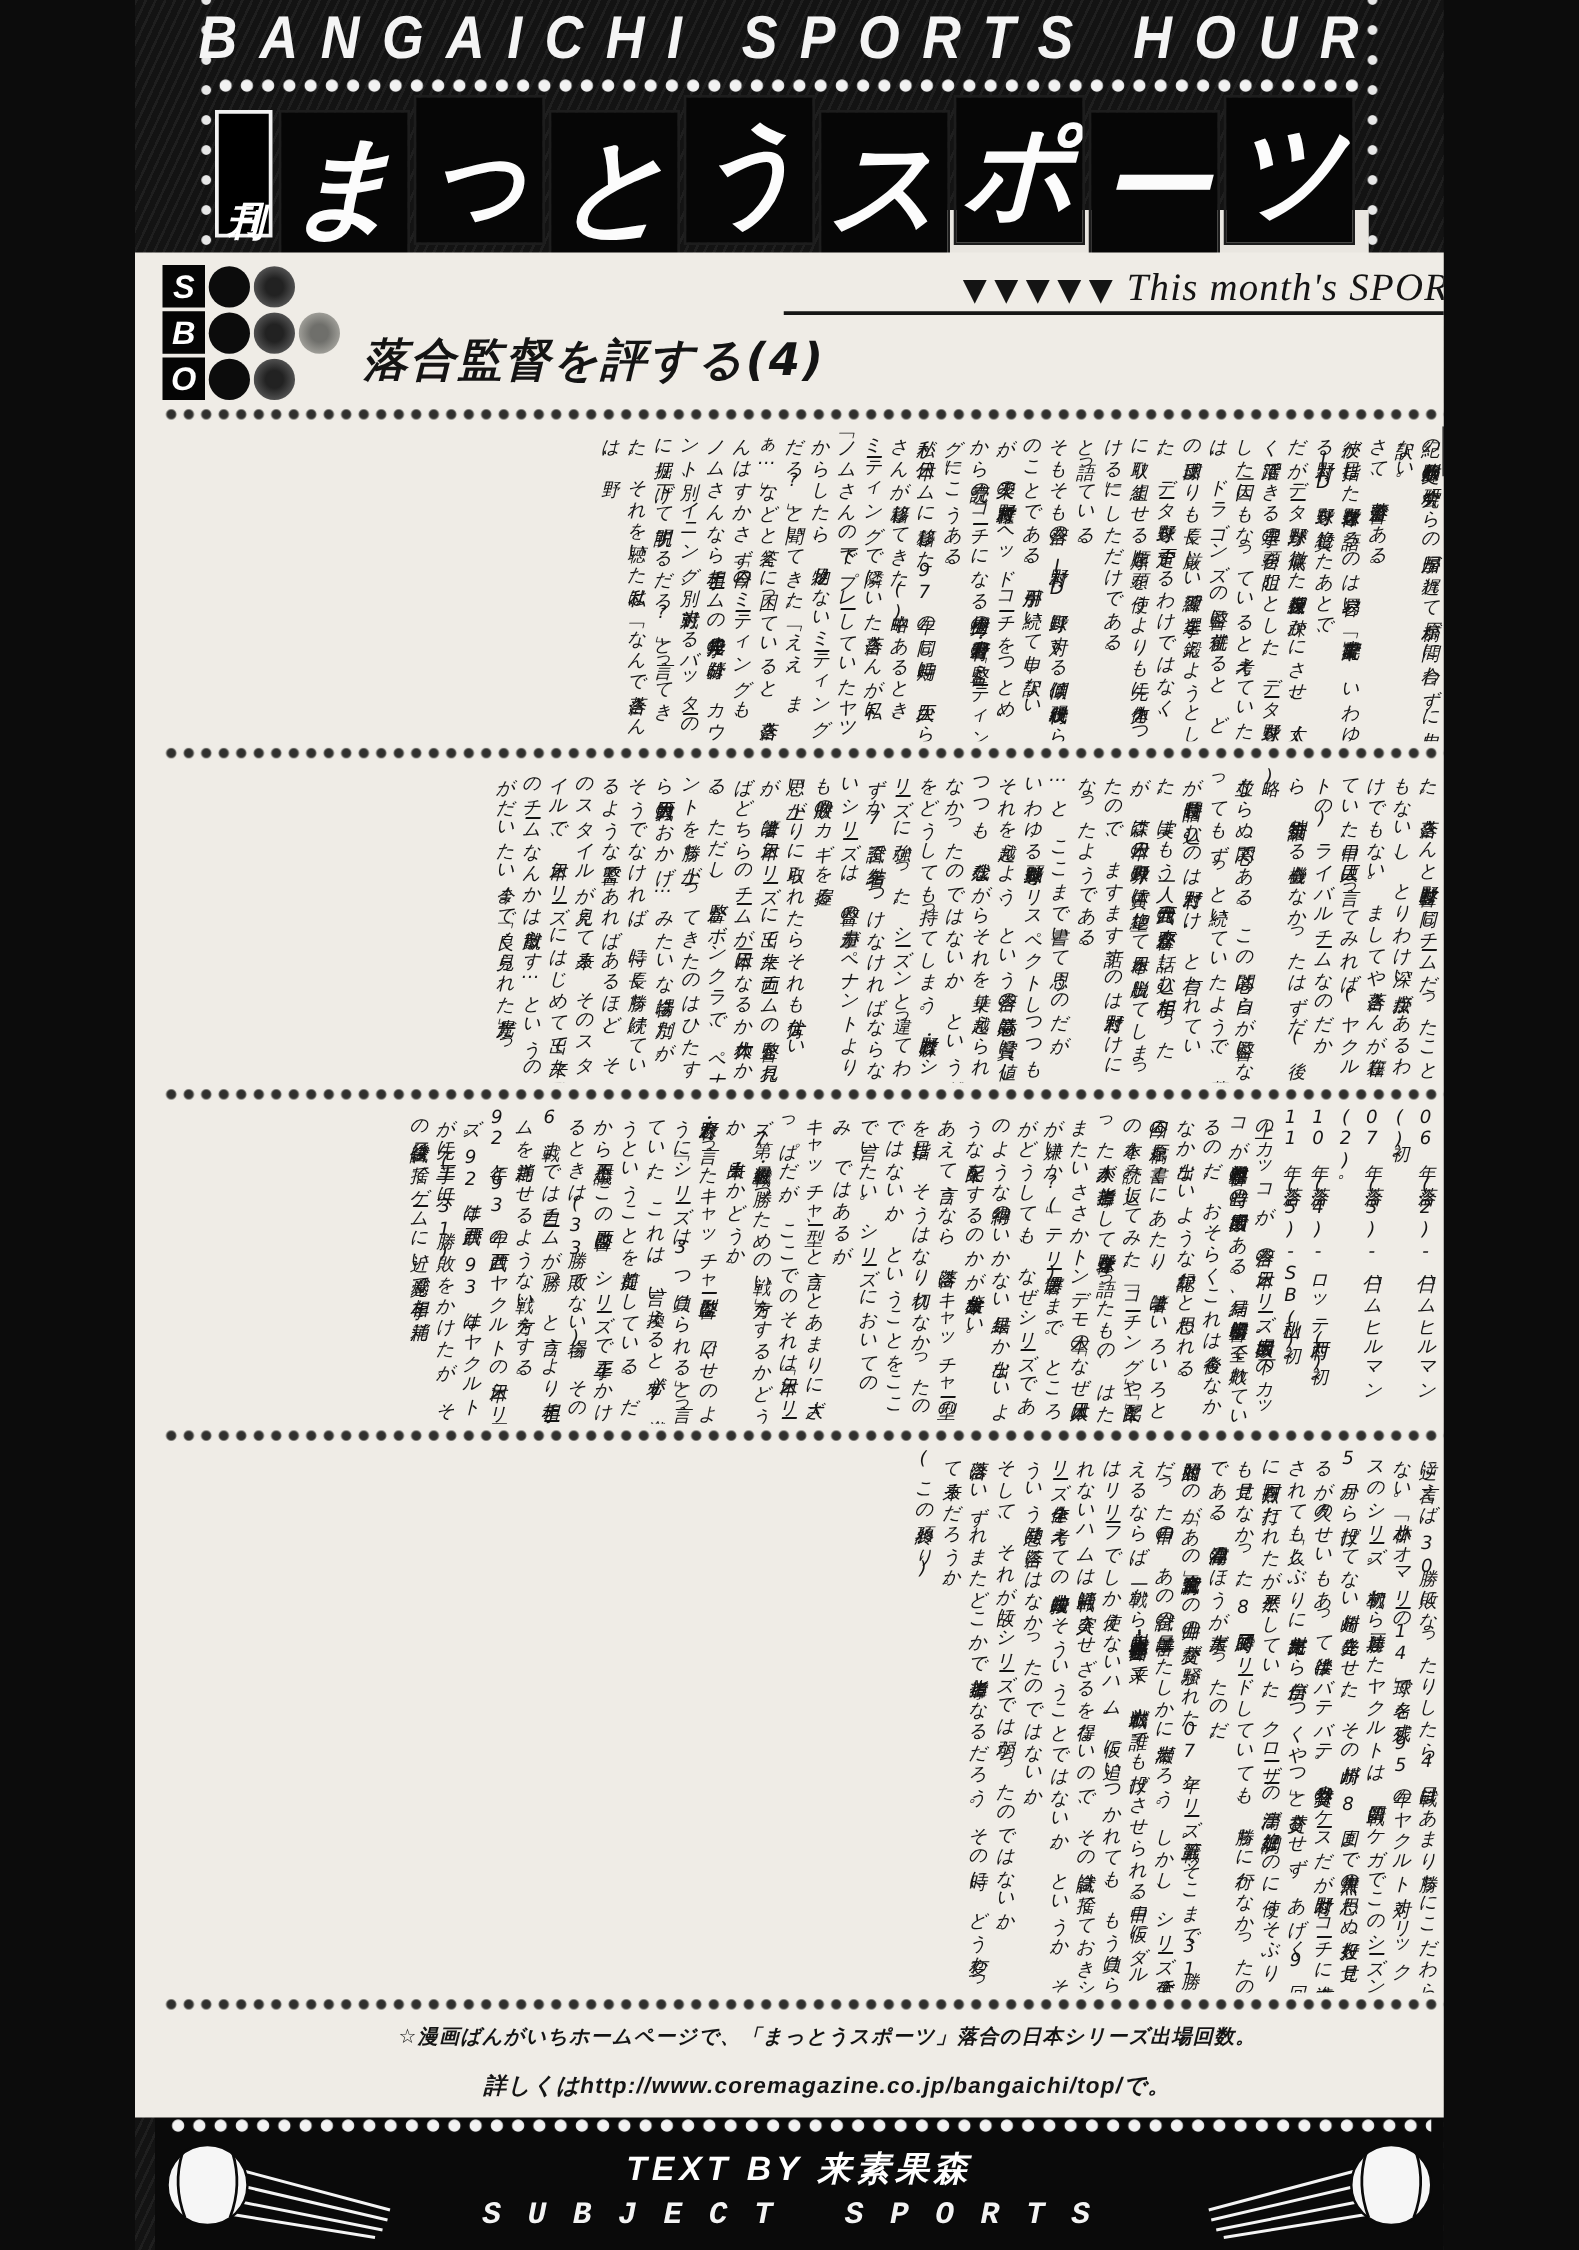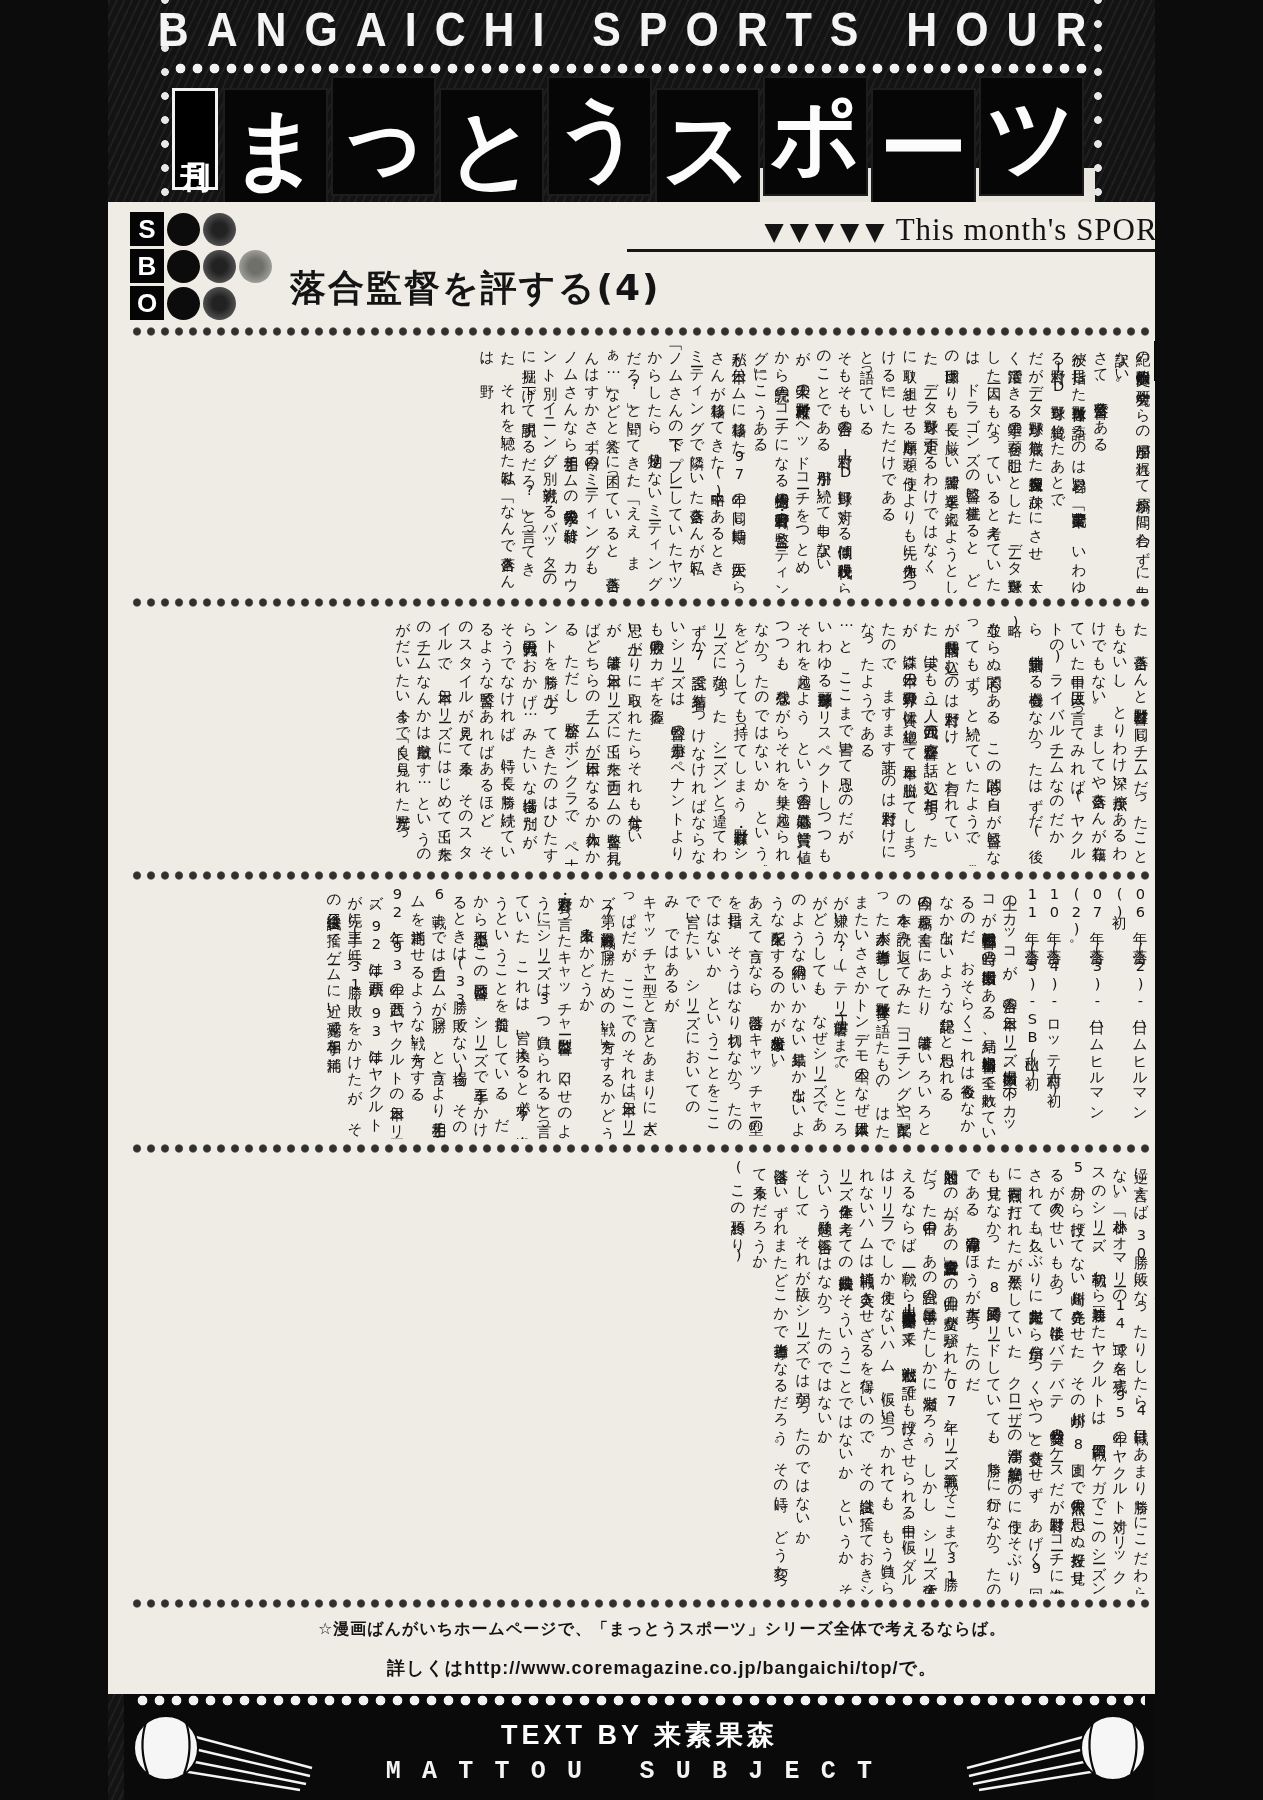--- a/index.html
+++ b/index.html
@@ -5,21 +5,21 @@
   html,body{margin:0;padding:0;}
   body{background:#0c0c0c;font-family:"DejaVu Sans",sans-serif;}
   .page{position:relative;width:1047px;height:1800px;margin:0 auto;background-color:#131313;
     background-image:
       radial-gradient(circle,#e8e8e8 3.5px,transparent 4.2px),
       radial-gradient(circle,#e8e8e8 3.5px,transparent 4.2px),
       repeating-linear-gradient(115deg,rgba(255,255,255,0.05) 0 2px,rgba(0,0,0,0) 2px 7px);
     background-repeat:repeat-y,repeat-y,repeat;
     background-size:22px 24px,22px 24px,auto;
     background-position:46px 180px,calc(100% - 46px) 180px,0 0;
-    overflow:hidden;box-sizing:border-box;}
+    overflow:hidden;box-sizing:border-box;font-style:italic;}
   
   .top-banner{height:60px;display:flex;align-items:center;justify-content:center;
     color:#f4f4f4;font-family:"Liberation Sans",sans-serif;font-weight:bold;
     font-size:42px;letter-spacing:0.42em;transform-origin:center;white-space:nowrap;}
   .top-banner span{display:inline-block;transform:scaleY(1.15) scaleX(1.02);}
   
   .masthead{position:relative;height:142px;padding:0 64px;}
   .dotrow{height:16px;background-image:radial-gradient(circle,#f2f2f2 4.5px,transparent 5.2px);
     background-size:17px 15px;background-repeat:repeat-x;background-position:0 center;}
   .masthead::after{content:"";position:absolute;right:60px;bottom:-2px;width:430px;height:36px;background:#e9e6e0;z-index:0;}
@@ -172,21 +172,21 @@
         <p>させ(相手チームは当然ながら負けられないので全力を出さざるを得ない)、きっちりと7戦にベストな布陣で戦い、勝っている。</p>
         <p>逆に言えば、3勝0敗になったりしたら4戦目はあまり勝ちにこだわらない。「小林とオマリーの14球」で名を残す95年のヤクルト対オリックスのシリーズ。初戦から三連勝したヤクルトは、第四戦にケガでこのシーズン5月から投げてない川崎を先発させた。その川崎が、8回まで無失点の思わぬ好投を見せるが久々のせいもあって後半はバテバテ。当然交替のケースだが野村はコーチに進言されても「久しぶりに完封出来たら自信がつくやつ」と交替させず、あげく9回に同点打を打たれたが平然としていた。クローザーの高津が絶好調なのに使うそぶりも見せなかった。8回終了時でリードしていても、勝ちに行かなかったのである。高津温存のほうが大事だったのだ。</p>
         <p>対照的なのが「あの」完全試合直前での山井の交替が騒がれた07年シリーズ第五戦。そこまで3勝1敗だった中日の、あの試合の最善手はたしかに岩瀬だろう。しかし、シリーズ全体で考えるならば、一戦から川上・中田・朝倉・小笠原・山井と来て、六戦七戦が誰でも投げさせられる中日。仮にダルはリリーフでしか使えないハム。仮に追いつかれても、もう負けられないハムは消耗戦に突入させざるを得ないので、その試合は捨てておきシリーズ全体を考えての山井続投はそういうことではないか。というか、そういう発想は落合にはなかったのではないか。</p>
         <p>そして、それが故にシリーズでは弱かったのではないか。</p>
         <p>落合はいずれまたどこかで指導者となるだろう。その時に、どう変わって来るだろうか。</p>
         <p>(この項終わり)</p>
       </div>
     <div class="dotline"></div>
 
     <div class="foot-note">
-      <div class="fn1">☆漫画ばんがいちホームページで、「まっとうスポーツ」シリーズ全体で考えるならば。</div>
+      <div class="fn1">☆漫画ばんがいちホームページで、「まっとうスポーツ」落合の日本シリーズ出場回数。</div>
       <div class="fn2">詳しくはhttp://www.coremagazine.co.jp/bangaichi/top/で。</div>
     </div>
   </main>
 
   <footer class="bottom-band">
     <div class="dotrow"></div>
     <div class="bottom-inner">
       <div class="ball-wrap left">
         <svg viewBox="0 0 185 86" width="185" height="86">
           <g stroke="#f4f4f4" stroke-width="2.4">
@@ -195,21 +195,21 @@
             <line x1="55" y1="52" x2="176" y2="76"></line>
             <line x1="46" y1="62" x2="170" y2="82"></line>
           </g>
           <circle cx="36" cy="40" r="32" fill="#f6f6f6" stroke="#0a0a0a" stroke-width="2"></circle>
           <path d="M16 14 q-8 26 2 52" fill="none" stroke="#0a0a0a" stroke-width="2.2"></path>
           <path d="M56 14 q8 26 -2 52" fill="none" stroke="#0a0a0a" stroke-width="2.2"></path>
         </svg>
       </div>
       <div class="credit-col">
         <div class="credit">TEXT BY 来素果森</div>
-        <div class="logo">MATTOU SUBJECT</div>
+        <div class="logo">SUBJECT SPORTS</div>
       </div>
       <div class="ball-wrap right">
         <svg viewBox="0 0 185 86" width="185" height="86">
           <g stroke="#f4f4f4" stroke-width="2.4">
             <line x1="62" y1="28" x2="182" y2="60"></line>
             <line x1="60" y1="40" x2="180" y2="68"></line>
             <line x1="55" y1="52" x2="176" y2="76"></line>
             <line x1="46" y1="62" x2="170" y2="82"></line>
           </g>
           <circle cx="36" cy="40" r="32" fill="#f6f6f6" stroke="#0a0a0a" stroke-width="2"></circle>

